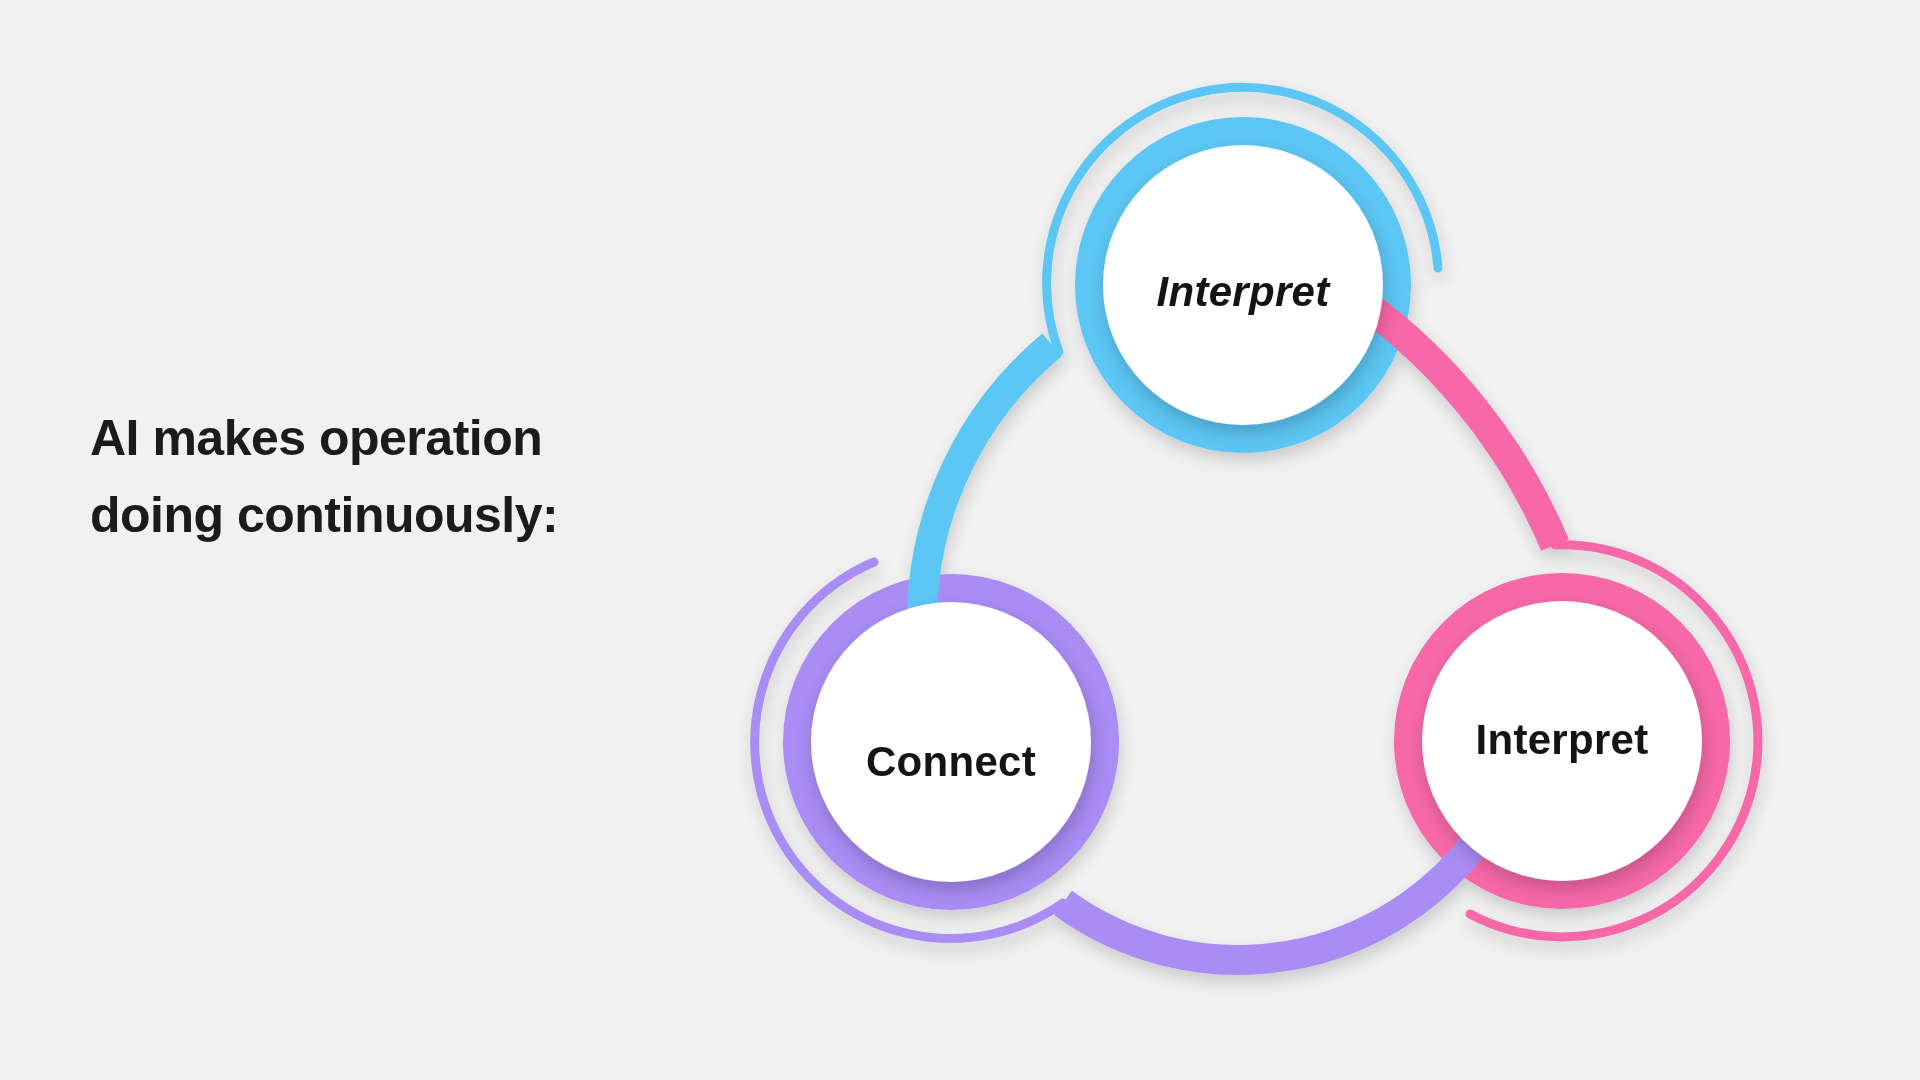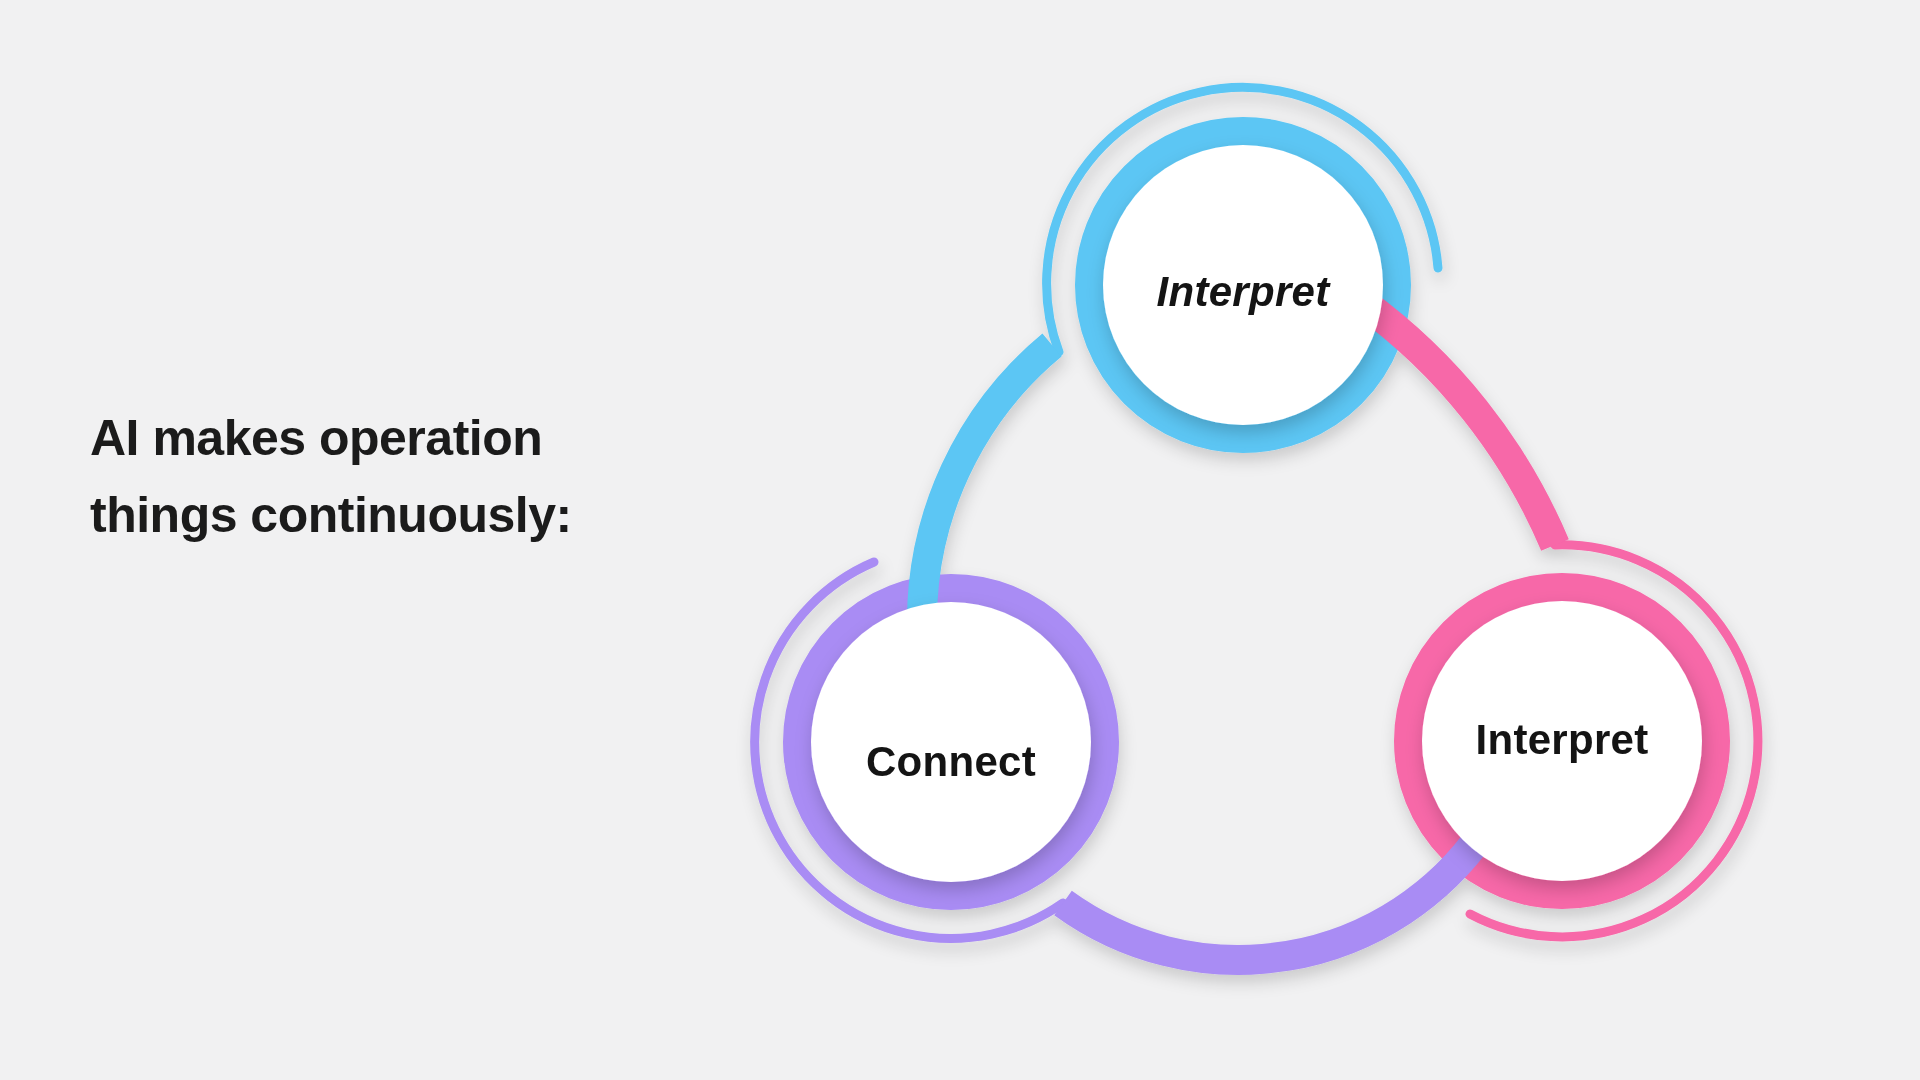--- a/index.html
+++ b/index.html
@@ -43,21 +43,21 @@
   .label-connect   { left: 951px;  top: 762px; }
   .label-validate  { left: 1562px; top: 740px; }
 </style>
 </head>
 <body>
 
 <div class="stage">
 
   <div class="intro">
     <span class="line">AI makes operation</span>
-    <span class="line">things continuously:</span>
+    <span class="line">doing continuously:</span>
   </div>
 
   <svg class="diagram-svg" width="1920" height="1080" viewBox="0 0 1920 1080">
     <defs>
       <filter id="arcShadow" x="-20%" y="-20%" width="140%" height="140%">
         <feDropShadow dx="2" dy="8" stdDeviation="8" flood-color="#000000" flood-opacity="0.16"></feDropShadow>
       </filter>
       <filter id="circleShadow" x="-30%" y="-30%" width="160%" height="160%">
         <feDropShadow dx="2" dy="8" stdDeviation="9" flood-color="#000000" flood-opacity="0.20"></feDropShadow>
       </filter>

